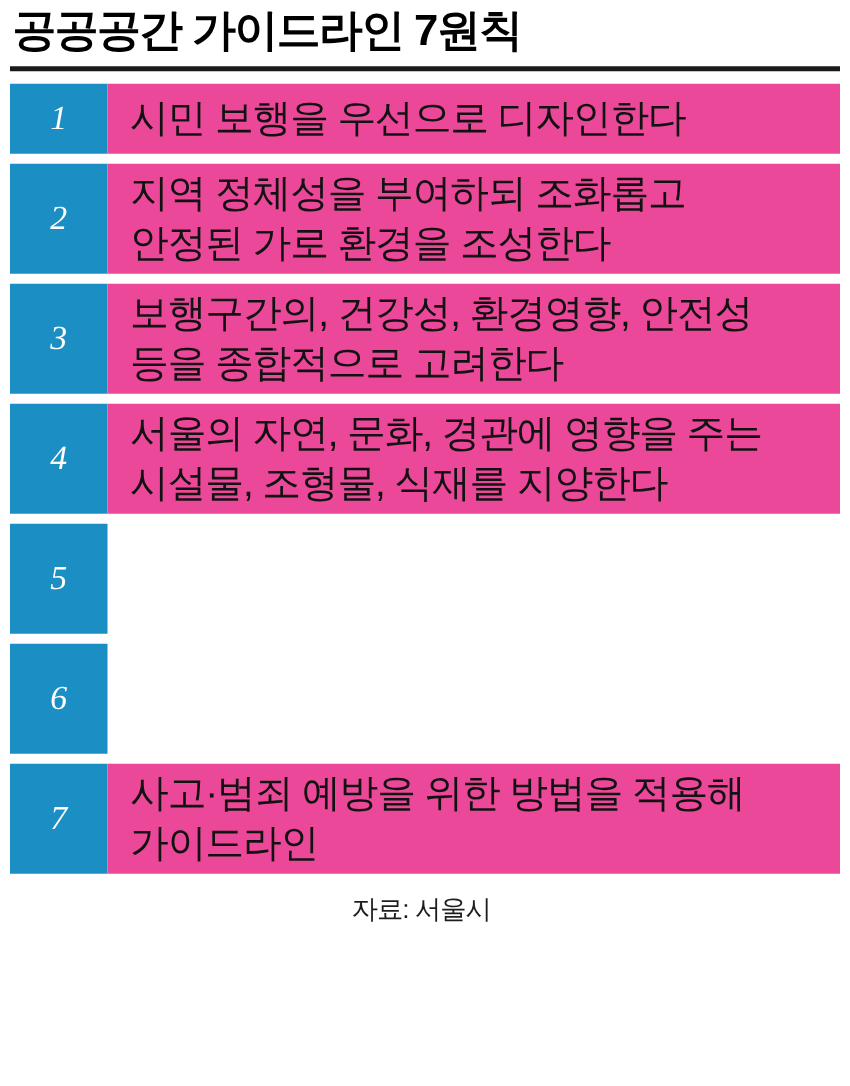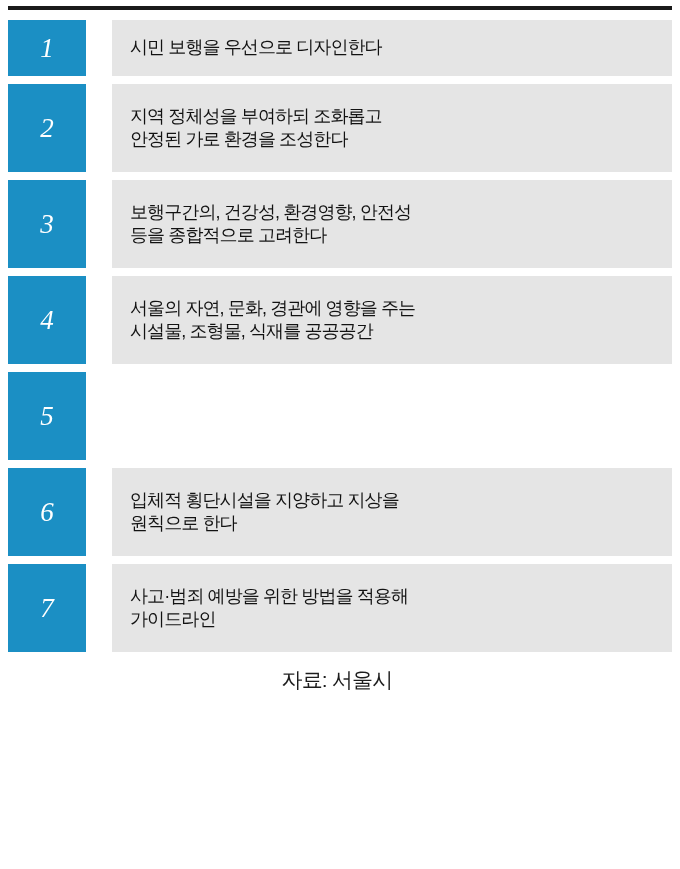--- a/index.html
+++ b/index.html
@@ -53,46 +53,46 @@
     align-items: center;
     justify-content: center;
     color: #ffffff;
     font-size: 27px;
     font-style: italic;
     font-family: "Liberation Serif", "DejaVu Serif", serif;
     font-weight: normal;
   }
   .text-cell {
     flex: 1 1 auto;
-    background: #e5e5e5;
+    background: #ec4899;
     display: flex;
     align-items: center;
     padding: 4px 10px 4px 18px;
-    font-size: 18px;
+    font-size: 31px;
     line-height: 1.28;
     letter-spacing: -0.9px;
     color: #121212;
     white-space: pre-line;
-    margin-left: 26px;
   }
   .row.r1 { min-height: 56px; }
   .row.r2, .row.r3, .row.r4, .row.r5, .row.r6, .row.r7 { min-height: 88px; }
   .source {
     text-align: center;
     font-size: 21px;
     letter-spacing: -0.8px;
     color: #1d1d1d;
     padding: 14px 6px 0 0;
   }
 </style>
 </head>
 <body>
 
 <div class="sheet">
 
+  <div class="title">공공공간 가이드라인 7원칙</div>
   <div class="title-rule"></div>
 
   <div class="list">
 
     <div class="row r1">
       <div class="num-cell">1</div>
       <div class="text-cell">시민 보행을 우선으로 디자인한다</div>
     </div>
 
     <div class="row r2">
@@ -103,31 +103,29 @@
 
     <div class="row r3">
       <div class="num-cell">3</div>
       <div class="text-cell">보행구간의, 건강성, 환경영향, 안전성
 등을 종합적으로 고려한다</div>
     </div>
 
     <div class="row r4">
       <div class="num-cell">4</div>
       <div class="text-cell">서울의 자연, 문화, 경관에 영향을 주는
-시설물, 조형물, 식재를 공공공간</div>
+시설물, 조형물, 식재를 지양한다</div>
     </div>
 
     <div class="row r5">
       <div class="num-cell">5</div>
     </div>
 
     <div class="row r6">
       <div class="num-cell">6</div>
-      <div class="text-cell">입체적 횡단시설을 지양하고 지상을
-원칙으로 한다</div>
     </div>
 
     <div class="row r7">
       <div class="num-cell">7</div>
       <div class="text-cell">사고·범죄 예방을 위한 방법을 적용해
 가이드라인</div>
     </div>
 
   </div>
 

